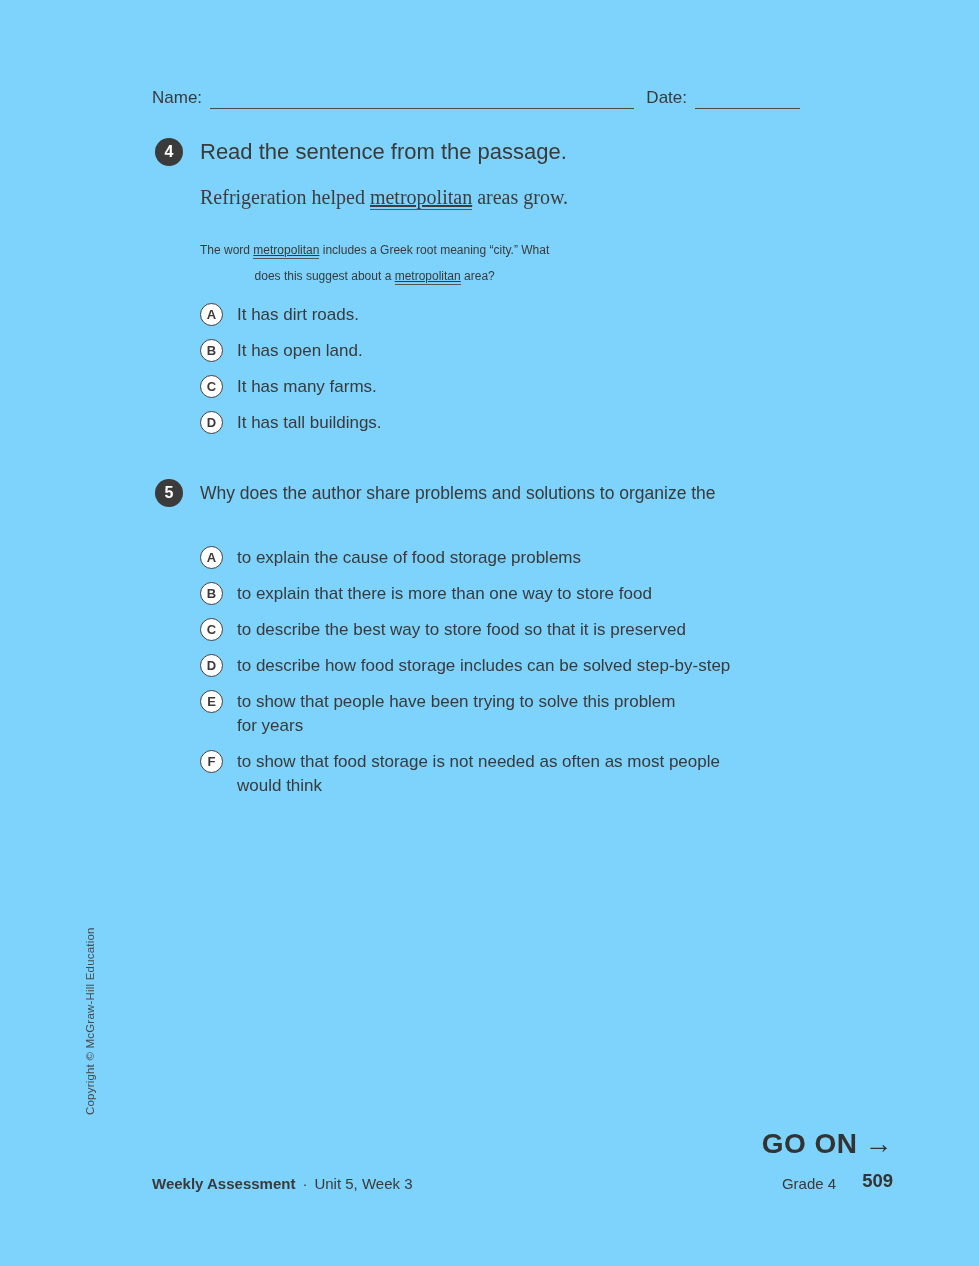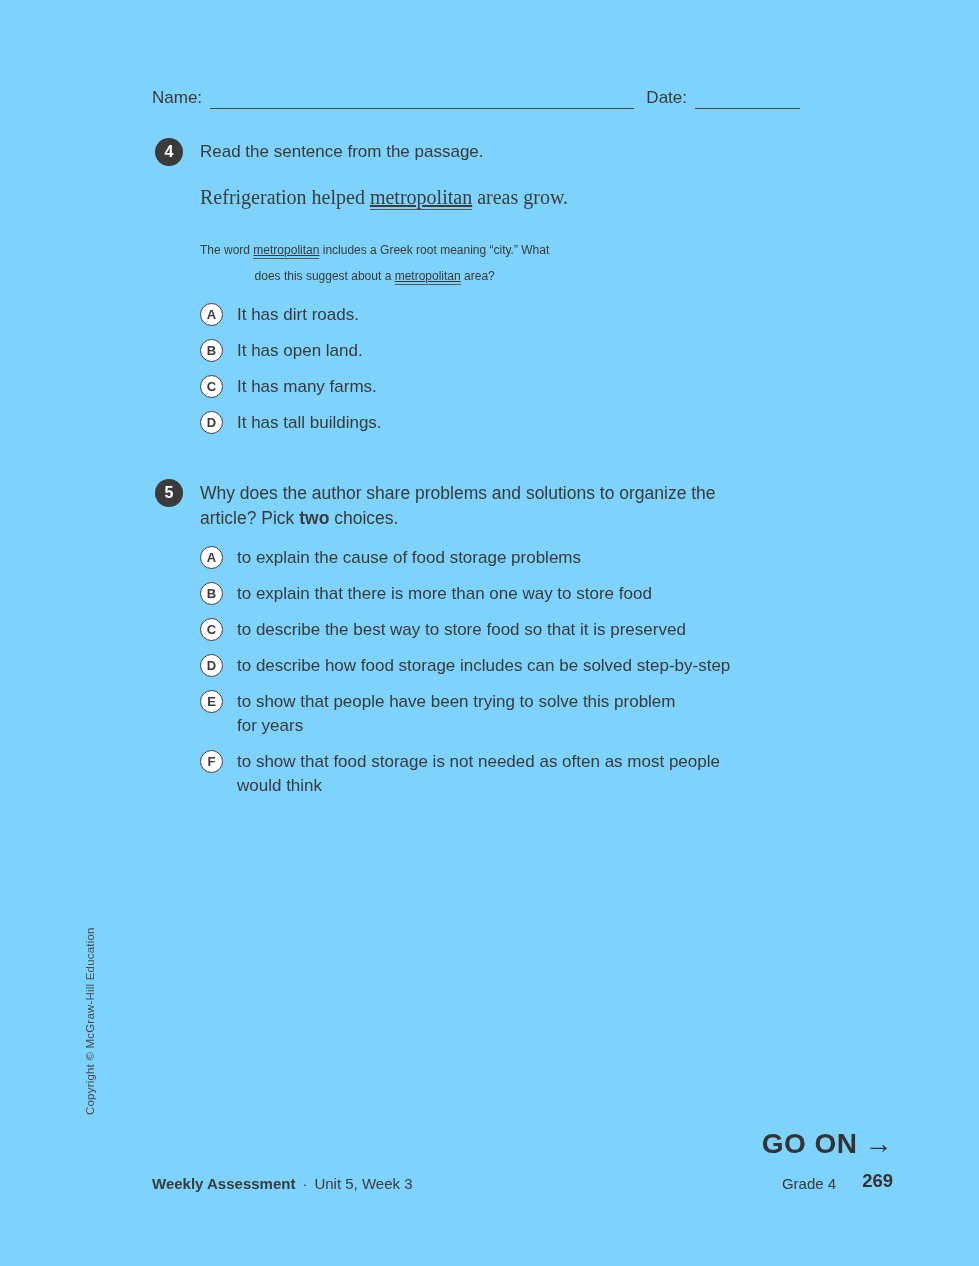--- a/index.html
+++ b/index.html
@@ -38,21 +38,21 @@
     width: 28px; height: 28px;
     background: #3b3b3b;
     border-radius: 50%;
     color: #ffffff;
     font-weight: 700;
     font-size: 16px;
     display: flex; align-items: center; justify-content: center;
     flex: 0 0 auto;
     margin-right: 17px;
   }
-  .q-text { font-size: 17px; line-height: 28px; color: #3a3a3a; }
+  .q-text { font-size: 22px; line-height: 28px; color: #3a3a3a; }
   .q-text-multi { font-size: 17.5px; line-height: 25px; padding-top: 2px; }
 
   .passage {
     position: absolute;
     left: 200px; top: 186px;
     font-family: "Liberation Serif", "DejaVu Serif", serif;
     font-size: 20px;
     color: #3d3d3d;
   }
   .stem {
@@ -173,21 +173,20 @@
     <div class="choice-row">
       <span class="choice-bubble">D</span>
       <span class="choice-text">It has tall buildings.</span>
     </div>
   </div>
 
   <div class="q-header" style="top:479px;">
     <span class="q-badge">5</span>
     <span class="q-text-multi">
       <div>Why does the author share problems and solutions to organize the</div>
-      <div><span>article? Pick </span><span class="bold">two</span><span> choices.</span></div>
     </span>
   </div>
 
   <div class="choices" style="top:546px;">
     <div class="choice-row">
       <span class="choice-bubble">A</span>
       <span class="choice-text">to explain the cause of food storage problems</span>
     </div>
     <div class="choice-row">
       <span class="choice-bubble">B</span>
@@ -219,17 +218,17 @@
     <span>GO ON</span>
     <span class="arrow">→</span>
   </div>
 
   <div class="footer">
     <div>
       <span class="bold">Weekly Assessment</span><span class="sep">·</span><span>Unit 5, Week 3</span>
     </div>
     <div class="footer-right">
       <span>Grade 4</span>
-      <span class="page-num">269</span>
+      <span class="page-num">509</span>
     </div>
   </div>
 
 </div>
 
 </body></html>

